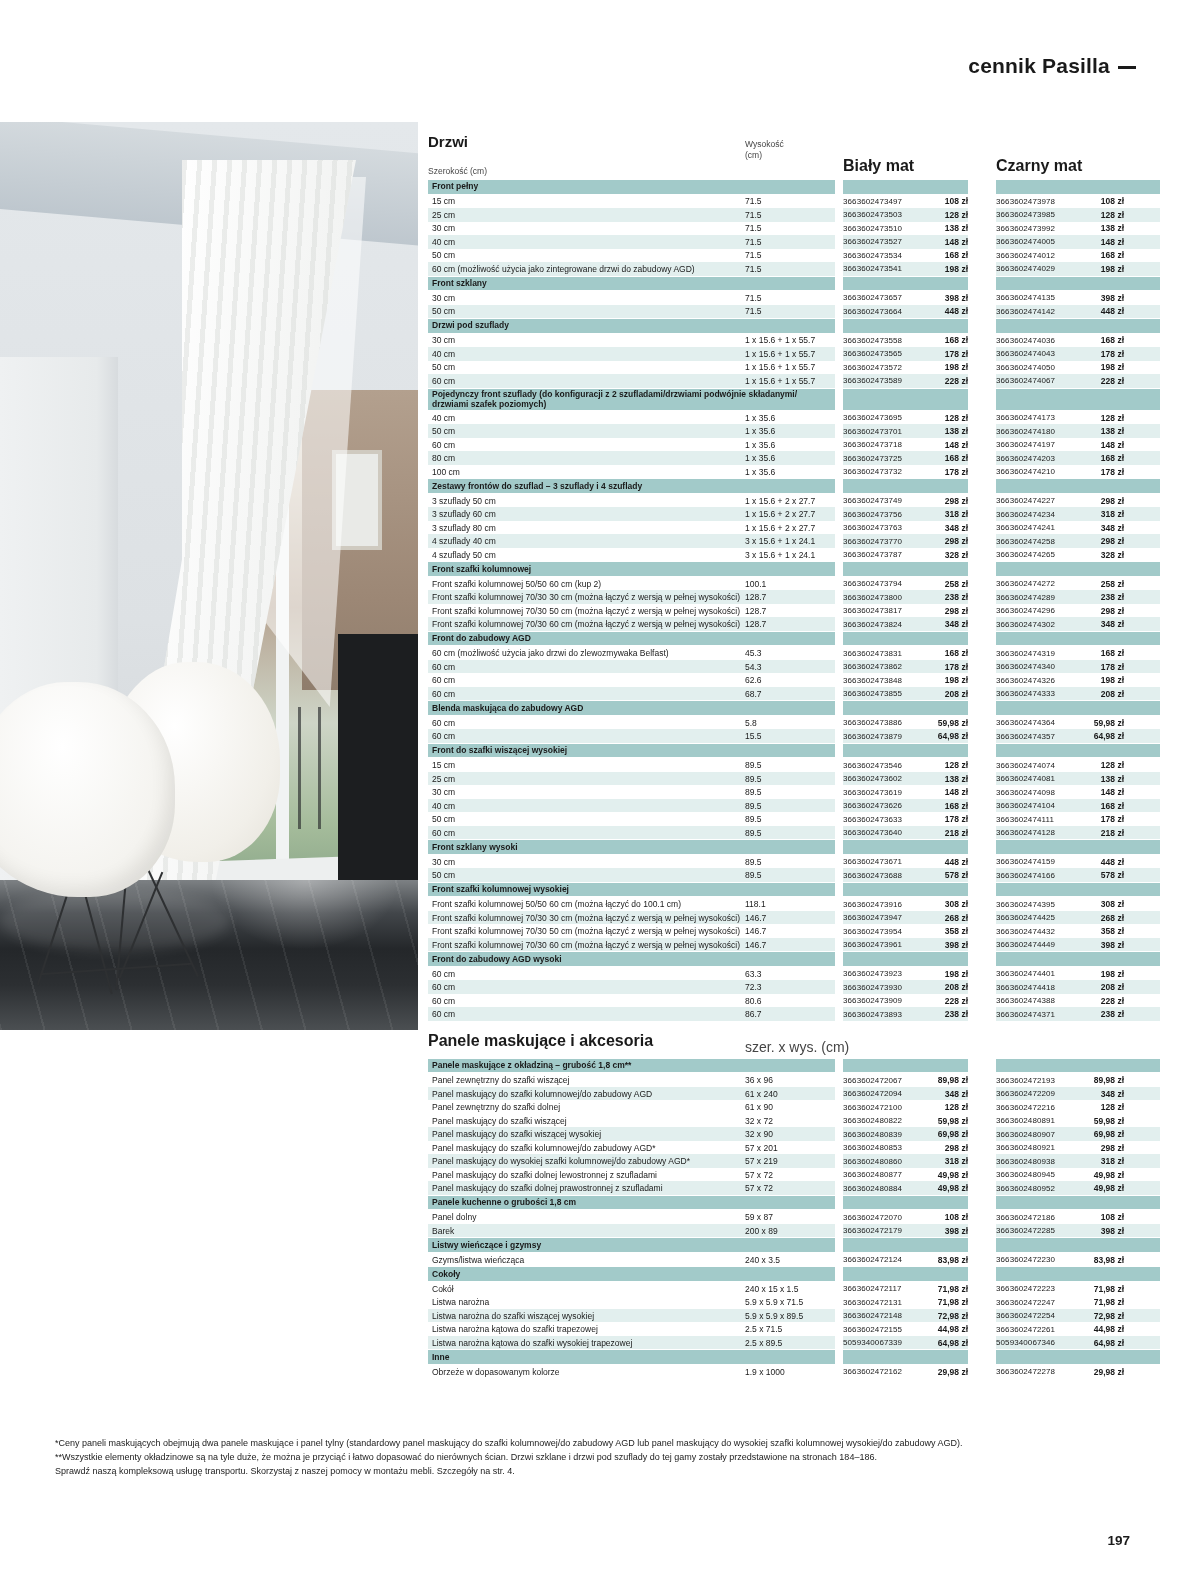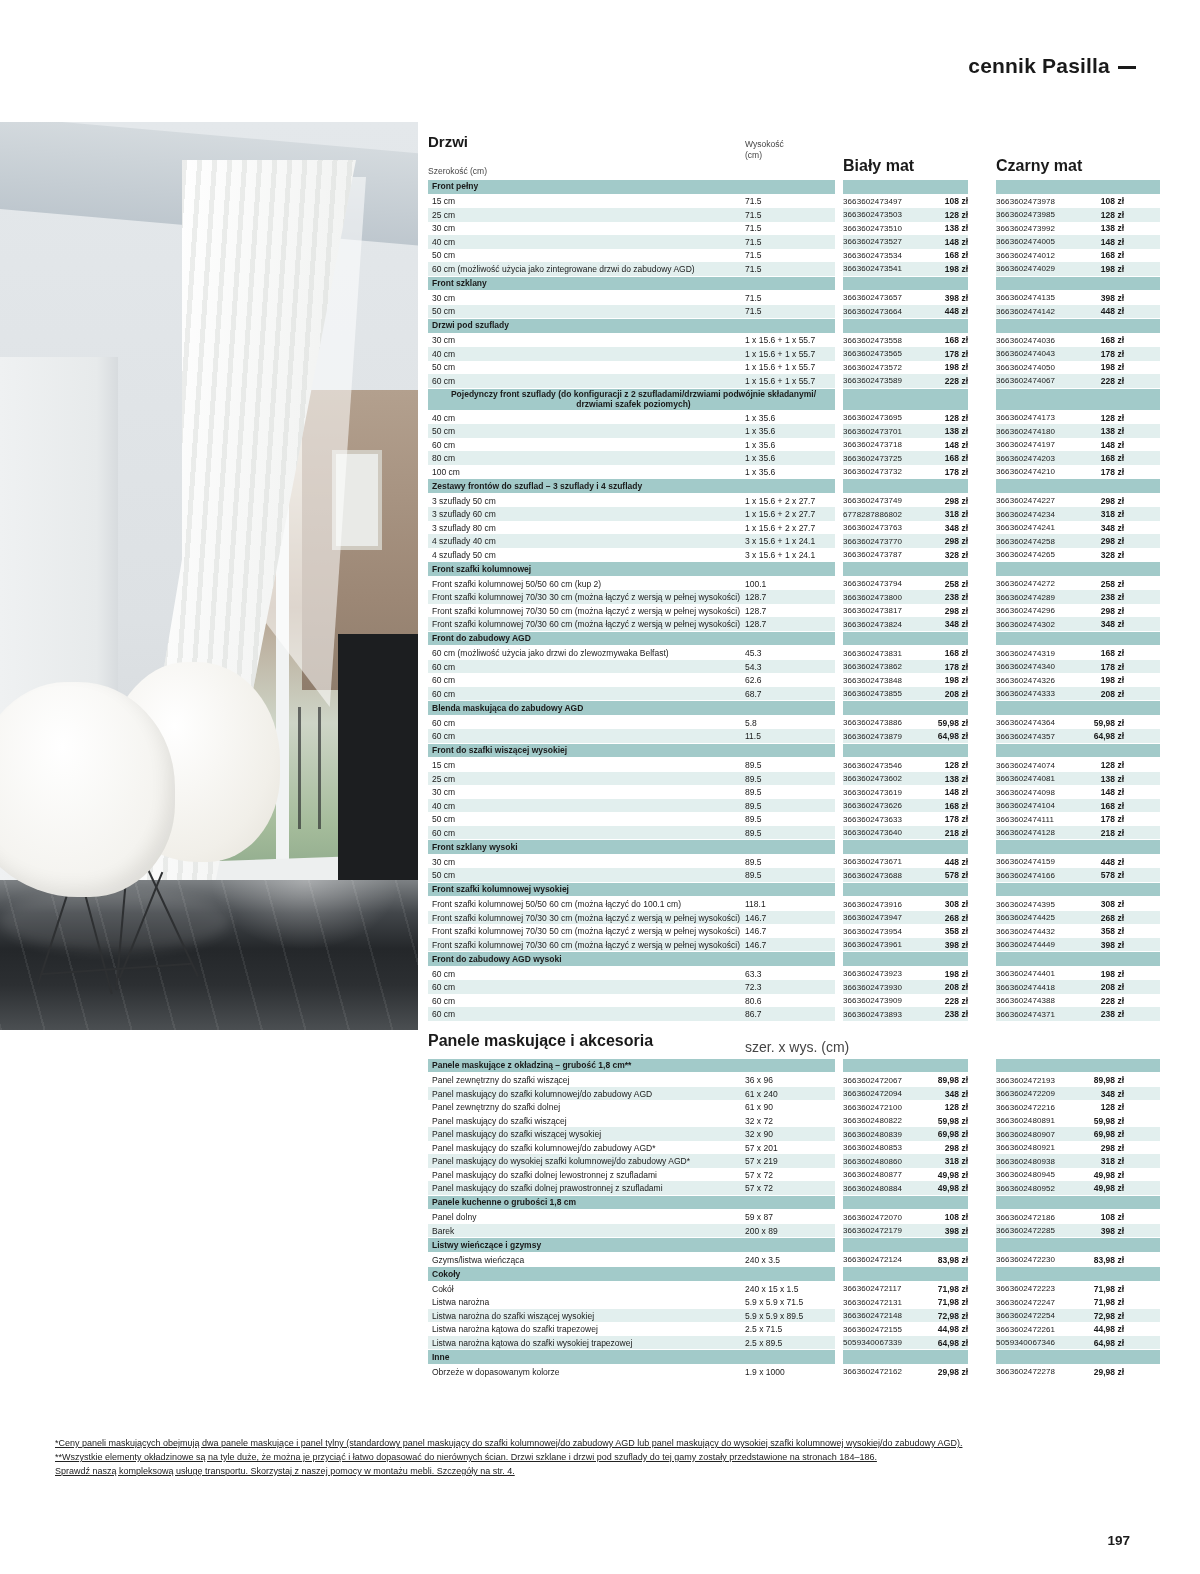--- a/index.html
+++ b/index.html
@@ -59,39 +59,39 @@
 
   
   #tables{position:absolute;left:428px;top:106px;width:732px;margin-top:25px;}
   .doors-head{position:relative;height:48px;}
   .t-title{position:absolute;left:0;top:2px;font-size:15px;font-weight:bold;}
   .t-sub{position:absolute;left:0;bottom:3px;font-size:8.5px;color:#454545;}
   .t-hgt-head{position:absolute;left:317px;top:8px;font-size:8.5px;color:#454545;white-space:pre-line;line-height:1.3;}
   .finish{position:absolute;bottom:4px;font-size:16px;font-weight:bold;}
   .f1{left:415px;} .f2{left:568px;}
 
-  .secrow{display:grid;grid-template-columns:407px 8px 125px 28px 164px;margin:1px 0;text-align:center;}
+  .secrow{display:grid;grid-template-columns:407px 8px 125px 28px 164px;margin:1px 0;}
   .bar{background:#a2cac9;min-height:13.5px;}
   .bar.b1{font-size:8.5px;font-weight:bold;padding-left:4px;line-height:1.25;display:flex;align-items:center;}
 
   .row{display:grid;grid-template-columns:317px 90px 8px 85px 40px 28px 85px 43px 36px;height:13.5px;}
   .row>div{height:100%;display:flex;align-items:center;overflow:hidden;white-space:nowrap;}
   .c-label{padding-left:4px;font-size:8.5px;}
   .c-hgt{font-size:8.5px;}
   .c-art{font-size:8px;letter-spacing:.1px;}
   .c-price{font-size:8.5px;font-weight:bold;justify-content:flex-end;}
   .row.alt .g1,.row.alt .g2,.row.alt .g3{background:#e2efee;}
 
   .panels-head{position:relative;height:28px;margin-top:9px;}
   .p-title{position:absolute;left:0;top:2px;font-size:16px;font-weight:bold;}
   .p-sub{position:absolute;left:317px;top:9px;font-size:14px;color:#454545;}
 
   
   #footnotes{position:absolute;left:55px;top:1437px;width:1105px;font-size:9px;line-height:1.55;color:#222;}
-  #footnotes p{margin:0;text-decoration:underline;}
+  #footnotes p{margin:0;}
   .pageno{position:absolute;right:70px;bottom:26px;font-size:13.5px;font-weight:bold;}
 </style>
 </head>
 <body>
 
 <div class="brand">
   <span>cennik Pasilla</span><span class="dash"></span>
 </div>
 
 <div id="photo">
@@ -364,21 +364,21 @@
         <div class="c-price g2">298 zł</div>
         <div></div>
         <div class="c-art g3">3663602474227</div>
         <div class="c-price g3">298 zł</div>
         <div class="g3"></div>
       </div>
       <div class="row alt">
         <div class="c-label g1">3 szuflady 60 cm</div>
         <div class="c-hgt g1">1 x 15.6 + 2 x 27.7</div>
         <div></div>
-        <div class="c-art g2">6778287886802</div>
+        <div class="c-art g2">3663602473756</div>
         <div class="c-price g2">318 zł</div>
         <div></div>
         <div class="c-art g3">3663602474234</div>
         <div class="c-price g3">318 zł</div>
         <div class="g3"></div>
       </div>
       <div class="row">
         <div class="c-label g1">3 szuflady 80 cm</div>
         <div class="c-hgt g1">1 x 15.6 + 2 x 27.7</div>
         <div></div>
@@ -526,21 +526,21 @@
         <div></div>
         <div class="c-art g2">3663602473886</div>
         <div class="c-price g2">59,98 zł</div>
         <div></div>
         <div class="c-art g3">3663602474364</div>
         <div class="c-price g3">59,98 zł</div>
         <div class="g3"></div>
       </div>
       <div class="row alt">
         <div class="c-label g1">60 cm</div>
-        <div class="c-hgt g1">11.5</div>
+        <div class="c-hgt g1">15.5</div>
         <div></div>
         <div class="c-art g2">3663602473879</div>
         <div class="c-price g2">64,98 zł</div>
         <div></div>
         <div class="c-art g3">3663602474357</div>
         <div class="c-price g3">64,98 zł</div>
         <div class="g3"></div>
       </div>
       <div class="secrow">
         <div class="bar b1">Front do szafki wiszącej wysokiej</div>

